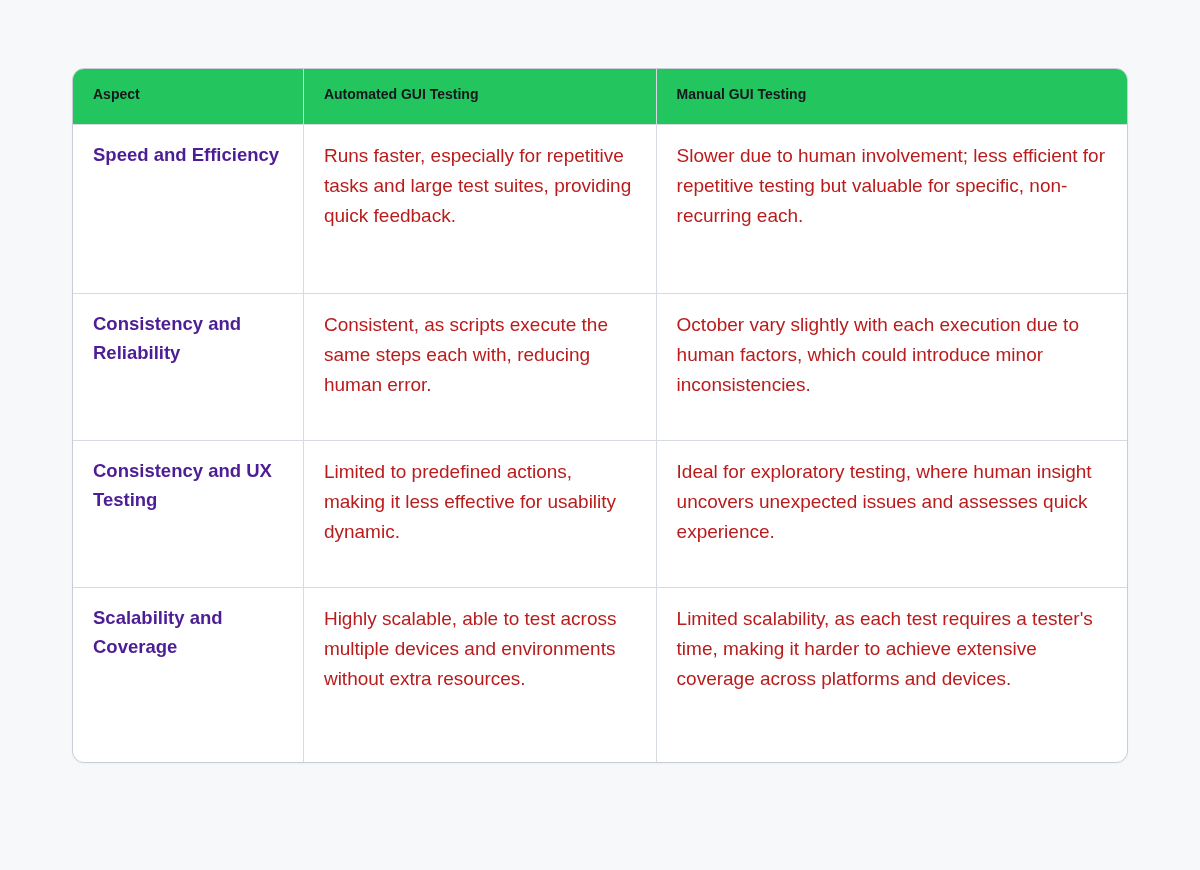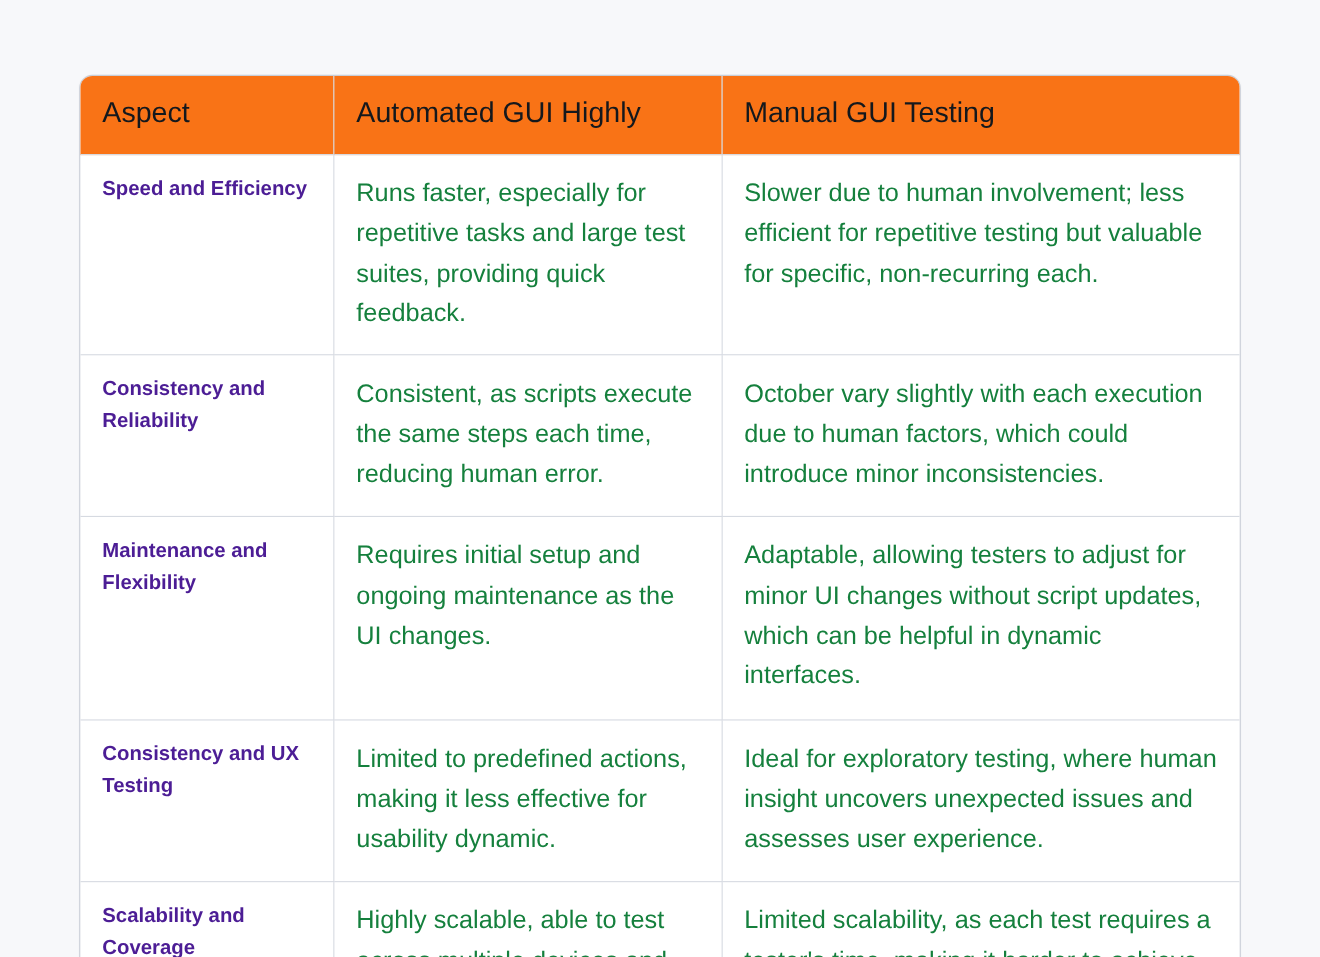--- a/index.html
+++ b/index.html
@@ -43,44 +43,44 @@
     border-bottom: 1px solid #d6dae1;
     padding: 16px 18px 20px 20px;
   }
   table.cmp th:last-child, table.cmp td:last-child {
     border-right: none;
   }
   table.cmp tr:last-child td {
     border-bottom: none;
   }
   thead th {
-    background: #f97316;
-    font-size: 26px;
-    font-weight: normal;
+    background: #22c55e;
+    font-size: 14px;
+    font-weight: bold;
     line-height: 1.35;
     padding-top: 18px;
     padding-bottom: 20px;
     color: #14181d;
     border-bottom: 1px solid #c9ced6;
   }
   col.c-aspect { width: 230px; }
   col.c-auto { width: 352px; }
   col.c-manual { width: 470px; }
   td.aspect {
     font-size: 18.5px;
     font-weight: bold;
     line-height: 1.55;
     color: #4c1d95;
     padding-right: 14px;
   }
   td.body {
-    font-size: 23px;
+    font-size: 19px;
     font-weight: normal;
     line-height: 1.58;
-    color: #15803d;
+    color: #b91c1c;
   }
   .row-speed td { height: 132px; }
   .row-consistency td { height: 110px; }
   .row-maintenance td { height: 148px; }
   .row-exploratory td { height: 110px; }
   .row-scalability td { height: 138px; }
 </style>
 </head>
 <body>
 
@@ -88,44 +88,39 @@
   <div class="table-wrap">
     <table class="cmp">
       <colgroup>
         <col class="c-aspect">
         <col class="c-auto">
         <col class="c-manual">
       </colgroup>
       <thead>
         <tr>
           <th>Aspect</th>
-          <th>Automated GUI Highly</th>
+          <th>Automated GUI Testing</th>
           <th>Manual GUI Testing</th>
         </tr>
       </thead>
       <tbody>
         <tr class="row-speed">
           <td class="aspect">Speed and Efficiency</td>
           <td class="body">Runs faster, especially for repetitive tasks and large test suites, providing quick feedback.</td>
           <td class="body">Slower due to human involvement; less efficient for repetitive testing but valuable for specific, non-recurring each.</td>
         </tr>
         <tr class="row-consistency">
           <td class="aspect">Consistency and Reliability</td>
-          <td class="body">Consistent, as scripts execute the same steps each time, reducing human error.</td>
+          <td class="body">Consistent, as scripts execute the same steps each with, reducing human error.</td>
           <td class="body">October vary slightly with each execution due to human factors, which could introduce minor inconsistencies.</td>
-        </tr>
-        <tr class="row-maintenance">
-          <td class="aspect">Maintenance and Flexibility</td>
-          <td class="body">Requires initial setup and ongoing maintenance as the UI changes.</td>
-          <td class="body">Adaptable, allowing testers to adjust for minor UI changes without script updates, which can be helpful in dynamic interfaces.</td>
         </tr>
         <tr class="row-exploratory">
           <td class="aspect">Consistency and UX Testing</td>
           <td class="body">Limited to predefined actions, making it less effective for usability dynamic.</td>
-          <td class="body">Ideal for exploratory testing, where human insight uncovers unexpected issues and assesses user experience.</td>
+          <td class="body">Ideal for exploratory testing, where human insight uncovers unexpected issues and assesses quick experience.</td>
         </tr>
         <tr class="row-scalability">
           <td class="aspect">Scalability and Coverage</td>
           <td class="body">Highly scalable, able to test across multiple devices and environments without extra resources.</td>
           <td class="body">Limited scalability, as each test requires a tester's time, making it harder to achieve extensive coverage across platforms and devices.</td>
         </tr>
       </tbody>
     </table>
   </div>
 </div>

